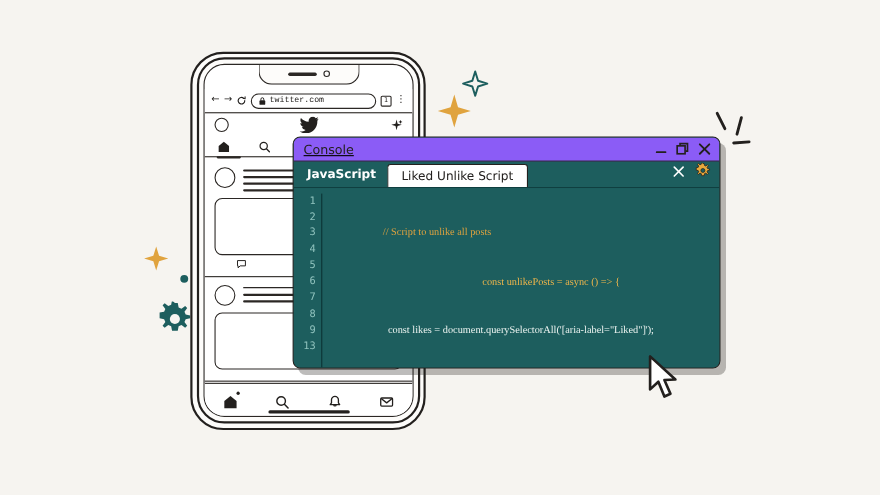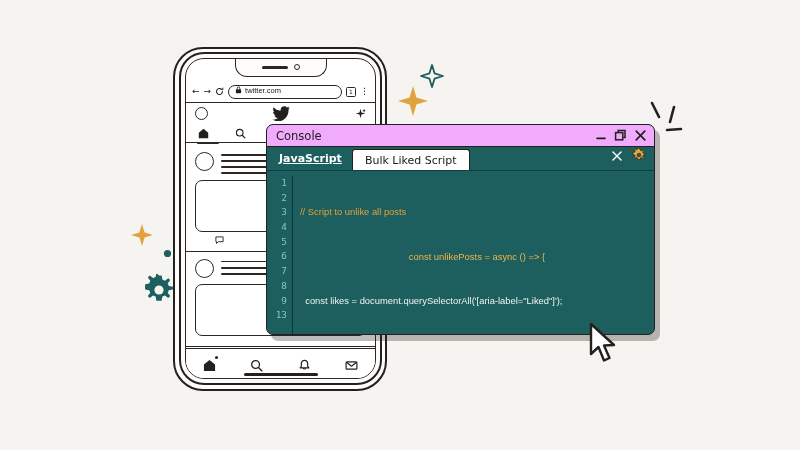--- a/index.html
+++ b/index.html
@@ -60,24 +60,24 @@
     height: 22px;
     border-bottom: 1.4px solid #2b2724;
     display: flex; align-items: center; gap: 4px;
     padding: 0 6px;
     background: #fff;
   }
   .nav-ico { font-size: 9px; color: #23201e; line-height: 1; }
   .url-pill {
     flex: 1; height: 14px;
     border: 1.3px solid #2b2724; border-radius: 8px;
-    display: flex; align-items: flex-start; gap: 3px;
+    display: flex; align-items: center; gap: 3px;
     padding: 0 6px;
     font-size: 7.5px; color: #23201e;
-    font-family: Liberation Sans, sans-serif;
+    font-family: Liberation Mono, monospace;
   }
   .lock { font-size: 7px; }
   .tabcount {
     width: 10px; height: 10px; border: 1.2px solid #2b2724; border-radius: 1.5px;
     font-size: 6px; display: flex; align-items: center; justify-content: center;
     color: #23201e;
   }
   .kebab { font-size: 9px; color: #23201e; letter-spacing: 0; line-height: 1; }
 
   
@@ -140,24 +140,25 @@
     left: 266px; top: 124px;
     width: 389px; height: 211px;
     border-radius: 7px;
     box-shadow: 5px 6px 0 rgba(35,32,30,0.30);
     overflow: hidden;
     border: 1.6px solid #23201e;
     background: #1d5e5e;
   }
   .con-title {
     height: 22px;
-    background: #f0abfc;
+    background: #8b5cf6;
     border-bottom: 1.6px solid #23201e;
     display: flex; align-items: center; justify-content: space-between;
     padding: 0 7px 0 9px;
+    text-decoration: underline;
   }
   .con-title-txt {
     font-size: 11.5px; color: #23201e;
     font-family: "DejaVu Sans", sans-serif;
   }
   .win-btns { display: flex; align-items: center; gap: 7px; }
   .wb { color: #23201e; display: flex; align-items: center; }
 
   .con-tabs {
     height: 24px;
@@ -165,21 +166,20 @@
     display: flex; align-items: flex-end; gap: 0;
     padding: 0 8px 0 0;
     position: relative;
     border-bottom: 1.8px solid #0f3f40;
   }
   .tab-js {
     color: #ffffff; font-size: 11px; font-weight: bold;
     padding: 0 10px 0 12px; height: 24px;
     display: flex; align-items: center;
     font-family: "DejaVu Sans", sans-serif;
-    text-decoration: underline;
   }
   .tab-active {
     background: #ffffff; color: #23201e;
     font-size: 11px;
     height: 21px; margin-bottom: 0;
     display: flex; align-items: center;
     padding: 0 12px;
     border: 1.5px solid #23201e;
     border-bottom: none;
     border-radius: 3px 3px 0 0;
@@ -202,25 +202,26 @@
     border-right: 1.6px solid #0c3335;
     text-align: right;
     padding-right: 5px;
     color: #8fc2bd;
     font-family: "DejaVu Sans Mono", monospace;
     font-size: 9.4px;
     line-height: 14.7px;
   }
   .codelines {
     flex: 1; padding-left: 7px;
-    font-family: Liberation Sans, sans-serif;
+    font-family: Liberation Serif, serif;
     font-size: 9.4px;
     line-height: 14.7px;
     color: #e9f3f0;
     white-space: pre;
+    margin-left: 48px;
   }
   .cl { display: block; height: 14.7px; }
   .tok-com { color: #e0a33e; }
   .tok-kw  { color: #f0b64a; text-align: center; }
   .tok-pln { color: #eef5f2; }
 
   
   #cursor { position: absolute; left: 588px; top: 322px; z-index: 30; }
 </style>
 </head>
@@ -395,21 +396,21 @@
           <svg width="13" height="13" viewBox="0 0 13 13">
             <line x1="2.2" y1="2.2" x2="10.8" y2="10.8" stroke="#23201e" stroke-width="1.7" stroke-linecap="round"></line>
             <line x1="10.8" y1="2.2" x2="2.2" y2="10.8" stroke="#23201e" stroke-width="1.7" stroke-linecap="round"></line>
           </svg>
         </span>
       </span>
     </div>
 
     <div class="con-tabs">
       <span class="tab-js">JavaScript</span>
-      <span class="tab-active">Bulk Liked Script</span>
+      <span class="tab-active">Liked Unlike Script</span>
       <span class="tabs-right">
         <span class="tab-x">
           <svg width="12" height="12" viewBox="0 0 12 12">
             <line x1="2" y1="2" x2="10" y2="10" stroke="#ffffff" stroke-width="1.5" stroke-linecap="round"></line>
             <line x1="10" y1="2" x2="2" y2="10" stroke="#ffffff" stroke-width="1.5" stroke-linecap="round"></line>
           </svg>
         </span>
         <span>
           <svg width="14" height="14" viewBox="0 0 32 32">
             <path d="M16 1.5 l2.6 0 0.8 4.1 2.6 1.1 3.3-2.5 1.9 1.9 -2.5 3.3 1.1 2.6 4.1 0.8 0 2.6 -4.1 0.8 -1.1 2.6 2.5 3.3 -1.9 1.9 -3.3-2.5 -2.6 1.1 -0.8 4.1 -2.6 0 -2.6 0 -0.8-4.1 -2.6-1.1 -3.3 2.5 -1.9-1.9 2.5-3.3 -1.1-2.6 -4.1-0.8 0-2.6 0-2.6 4.1-0.8 1.1-2.6 -2.5-3.3 1.9-1.9 3.3 2.5 2.6-1.1 0.8-4.1 z" fill="#e8a83c" stroke="#23201e" stroke-width="1.6" stroke-linejoin="round"></path>

